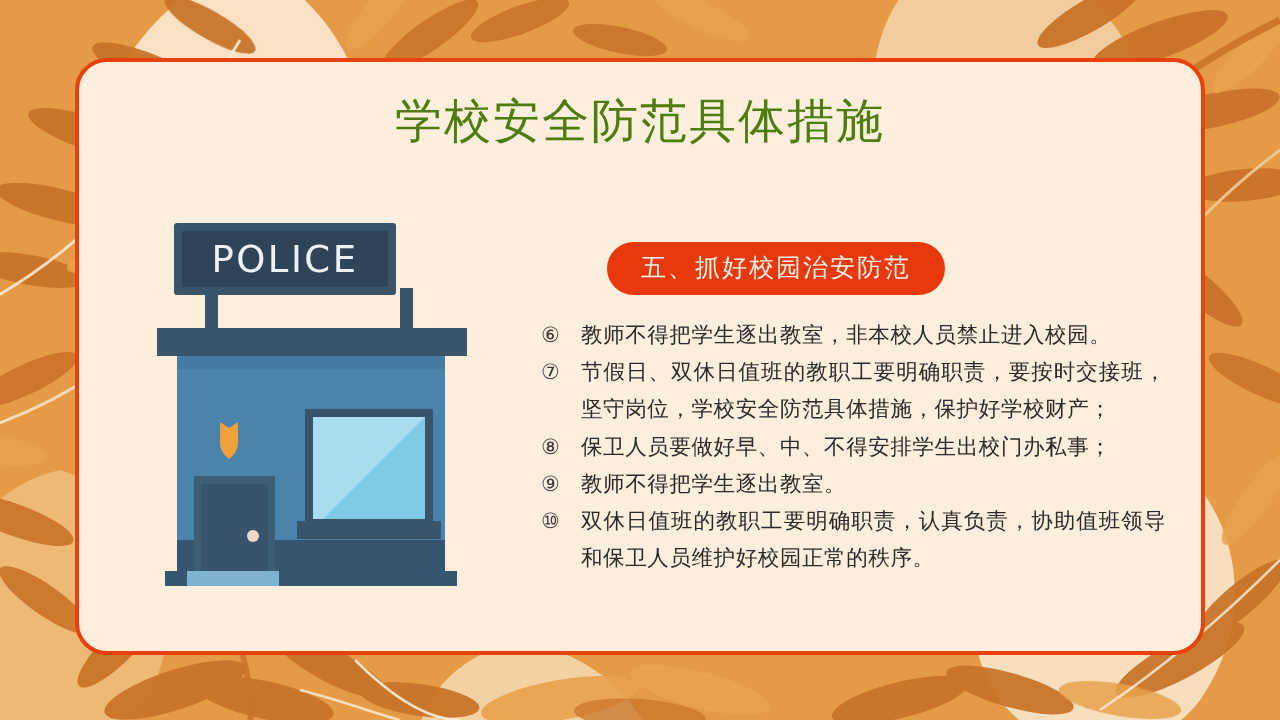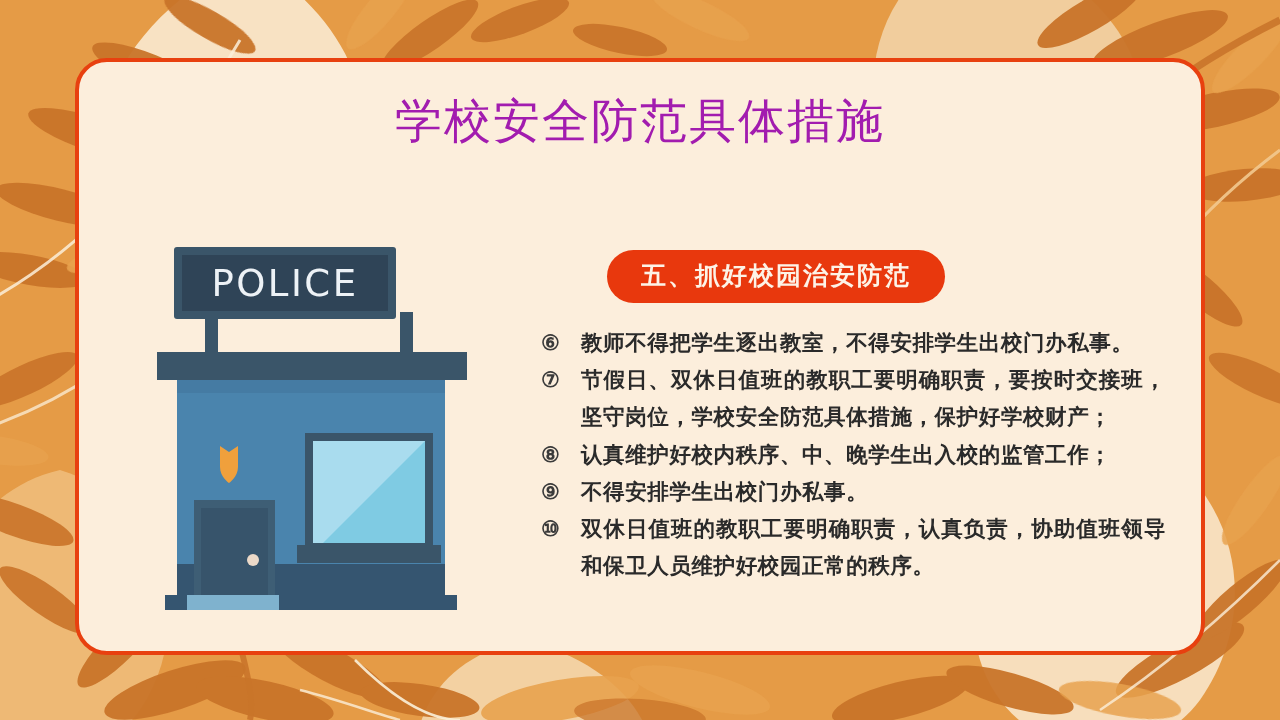--- a/index.html
+++ b/index.html
@@ -36,46 +36,45 @@
   }
   .page-title {
     position: absolute;
     left: 0;
     right: 0;
     top: 34px;
     text-align: center;
     font-size: 47px;
     line-height: 1.1;
     letter-spacing: 2px;
-    color: #a21caf;
+    color: #4d7c0f;
     font-family: "Liberation Serif", "DejaVu Serif", serif;
     white-space: nowrap;
   }
   
   .illustration {
     position: absolute;
     left: 78px;
-    top: 172px;
+    top: 148px;
     width: 395px;
     height: 420px;
   }
   .illustration svg { display: block; width: 100%; height: 100%; }
   .police-text {
     font-family: "DejaVu Sans", "Liberation Sans", sans-serif;
     font-size: 37px;
     letter-spacing: 2.5px;
     fill: #EDF2F6;
   }
   
   .content {
     position: absolute;
     left: 462px;
-    top: 188px;
+    top: 180px;
     width: 625px;
-    font-weight: bold;
   }
   .section-badge {
     display: inline-block;
     background: #E8380D;
     color: #FDF3E7;
     border-radius: 40px;
     padding: 9px 34px 11px 34px;
     font-size: 25px;
     letter-spacing: 2px;
     margin-left: 66px;
@@ -340,33 +339,33 @@
       </svg>
     </div>
 
     <div class="content">
 
       <div class="section-badge">五、抓好校园治安防范</div>
 
       <ul class="list">
         <li class="list-item">
           <span class="item-marker">⑥</span>
-          <span class="item-text">教师不得把学生逐出教室，不得安排学生出校门办私事。</span>
+          <span class="item-text">教师不得把学生逐出教室，非本校人员禁止进入校园。</span>
         </li>
         <li class="list-item">
           <span class="item-marker">⑦</span>
           <span class="item-text">节假日、双休日值班的教职工要明确职责，要按时交接班，坚守岗位，学校安全防范具体措施，保护好学校财产；</span>
         </li>
         <li class="list-item">
           <span class="item-marker">⑧</span>
-          <span class="item-text">认真维护好校内秩序、中、晚学生出入校的监管工作；</span>
+          <span class="item-text">保卫人员要做好早、中、不得安排学生出校门办私事；</span>
         </li>
         <li class="list-item">
           <span class="item-marker">⑨</span>
-          <span class="item-text">不得安排学生出校门办私事。</span>
+          <span class="item-text">教师不得把学生逐出教室。</span>
         </li>
         <li class="list-item">
           <span class="item-marker">⑩</span>
           <span class="item-text">双休日值班的教职工要明确职责，认真负责，协助值班领导和保卫人员维护好校园正常的秩序。</span>
         </li>
       </ul>
 
     </div>
   </div>
 </div>

